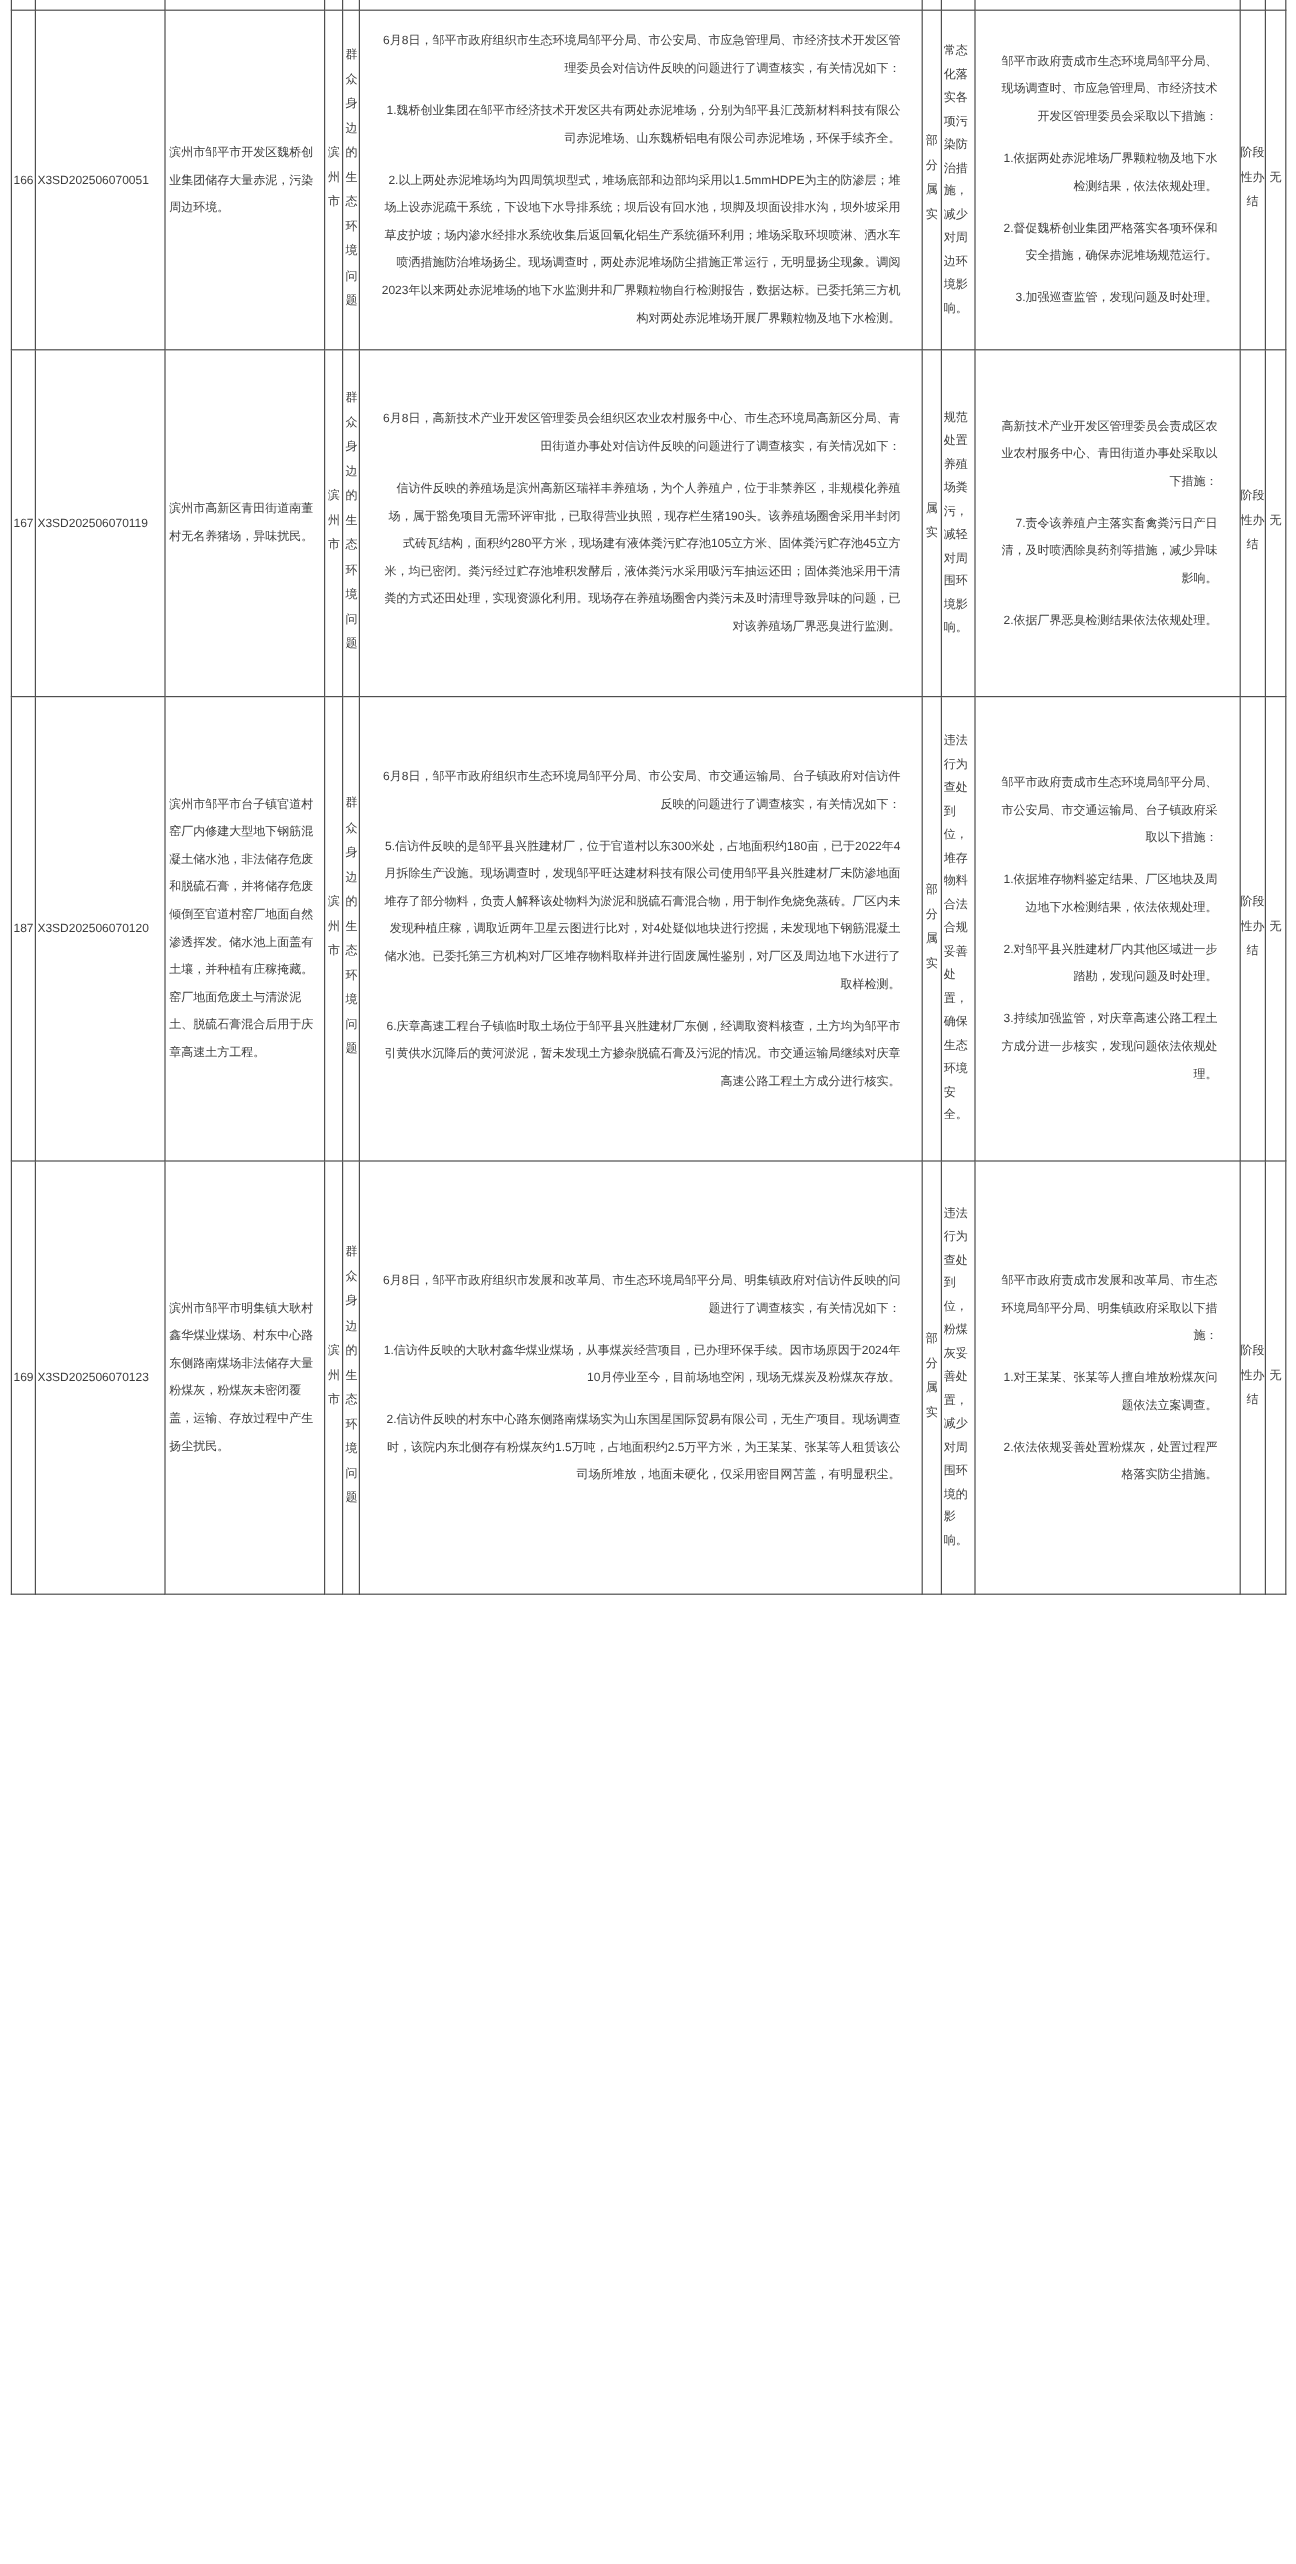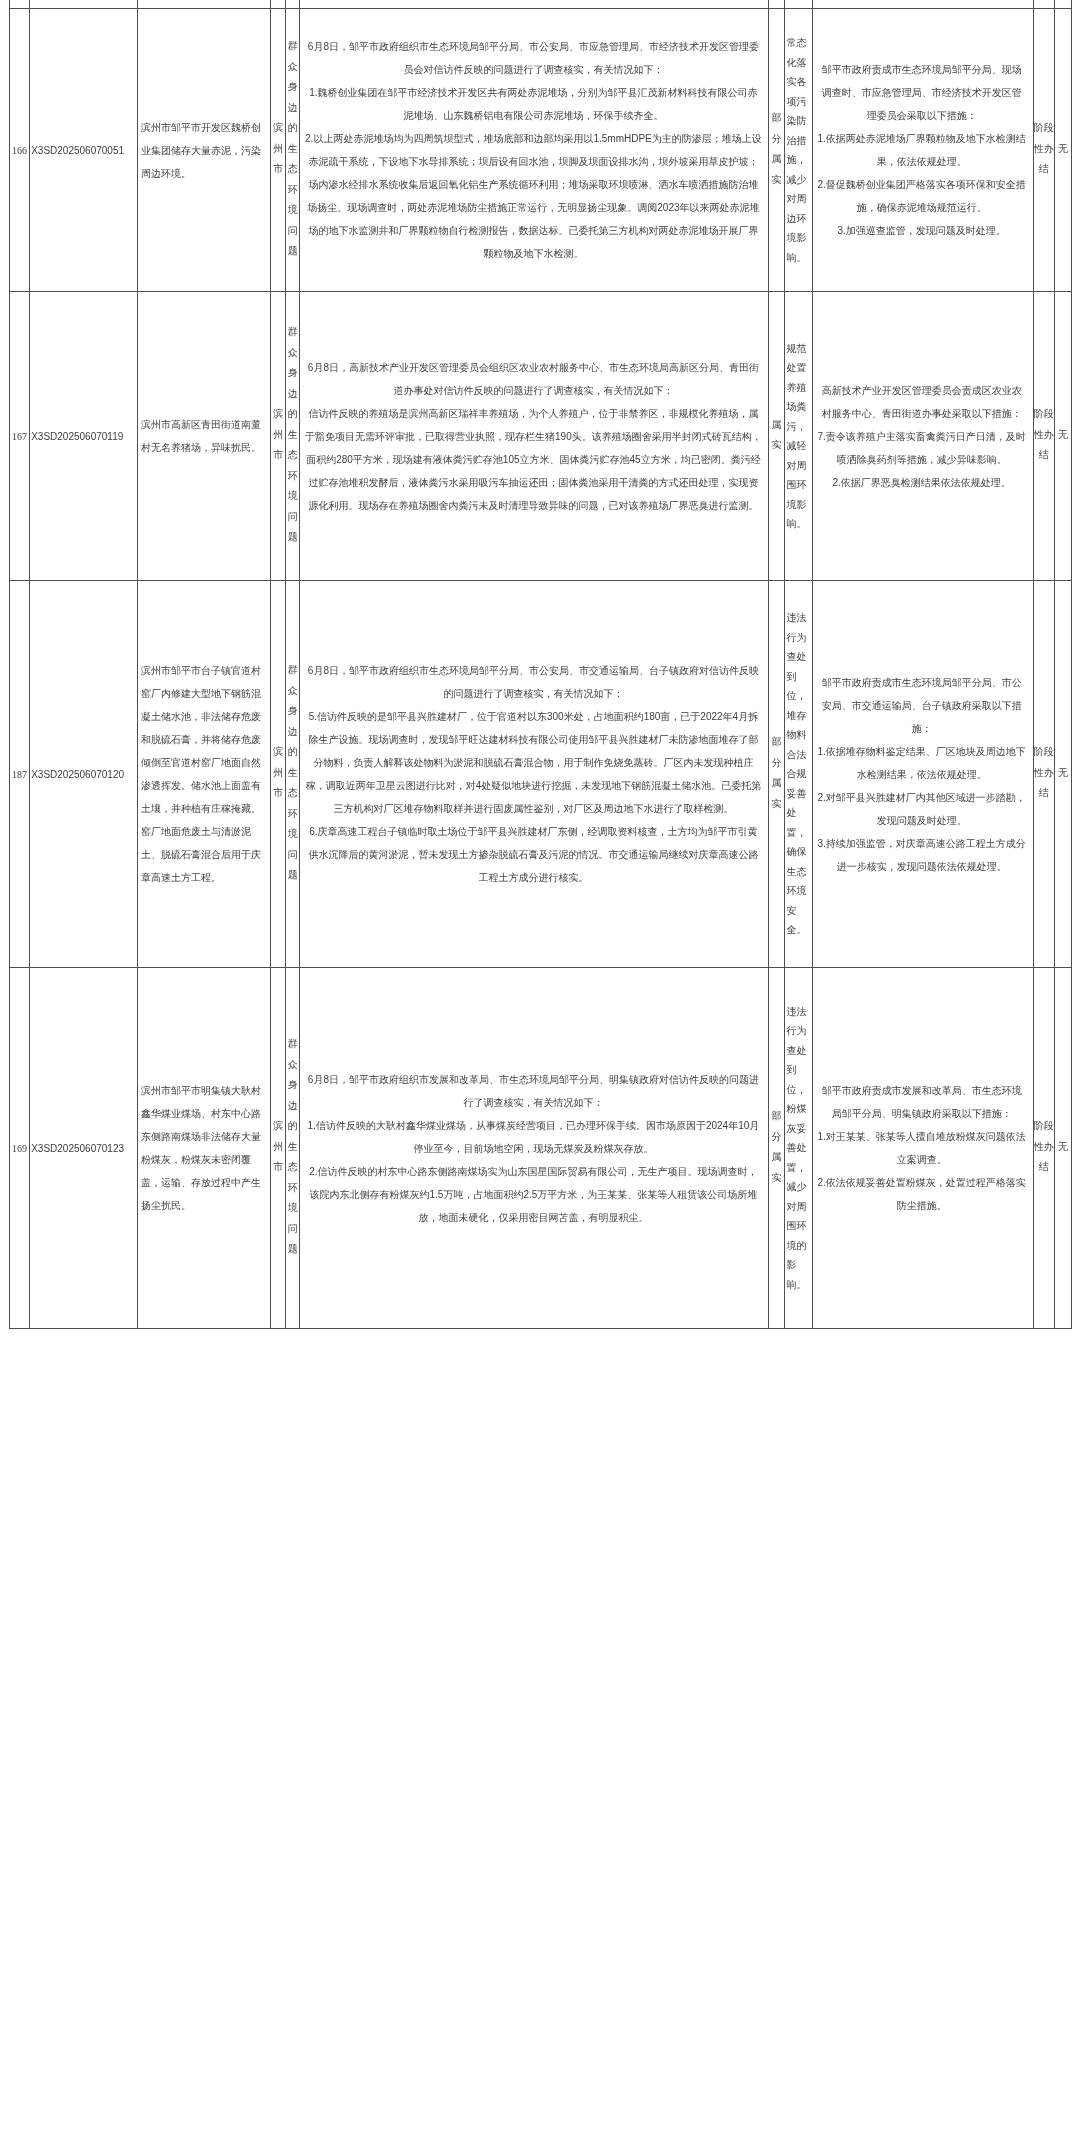--- a/index.html
+++ b/index.html
@@ -28,41 +28,41 @@
   col.w-summary{width:132px;}
   col.w-city{width:15px;}
   col.w-type{width:14px;}
   col.w-invest{width:465px;}
   col.w-verified{width:15px;}
   col.w-goal{width:28px;}
   col.w-measures{width:219px;}
   col.w-status{width:21px;}
   col.w-account{width:17px;}
 
-  td.c-no{text-align:center;padding:0;font-family:Liberation Serif, serif;}
+  td.c-no{text-align:center;padding:0;}
   td.c-code{text-align:left;padding:0 1px;letter-spacing:0;}
   td.c-summary{line-height:2.3;padding:4px 3px;}
   td.c-city,td.c-type,td.c-verified,td.c-status,td.c-account{
     text-align:center;
     word-break:break-all;
     line-height:2.05;
     padding:1px 0;
     font-family:Liberation Mono, monospace;
   }
   td.c-goal{
     word-break:break-all;
     line-height:1.95;
     padding:1px 2px;
     text-align:left;
   }
   td.c-invest,td.c-measures{padding:1px 6px 1px 4px;}
   td.c-invest p,td.c-measures p{
-    margin:0;
+    margin:12px;
     line-height:2.3;
-    text-align:center;
+    text-align:right;
   }
   
   tr.partial-row{height:8px;}
   tr.row-166{height:283px;}
   tr.row-167{height:289px;}
   tr.row-168{height:387px;}
   tr.row-169{height:361px;}
   tr.partial-row td{border-top:none;}
 </style>
 </head>

